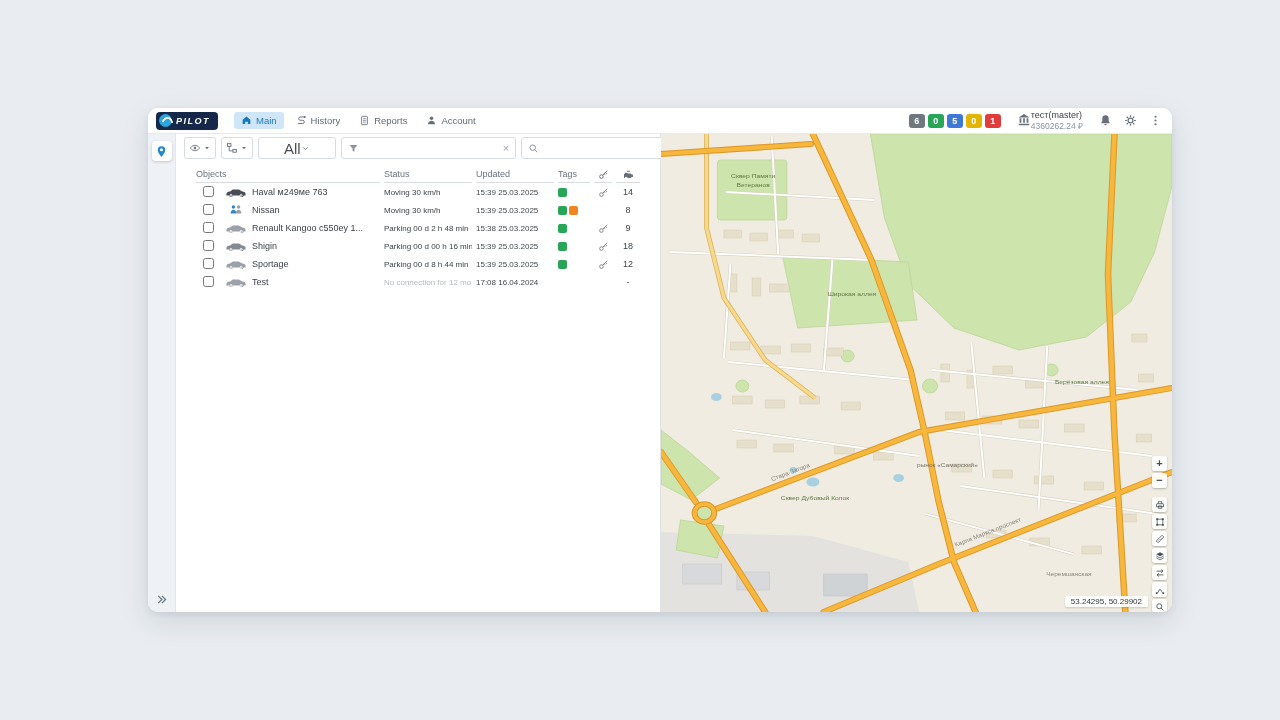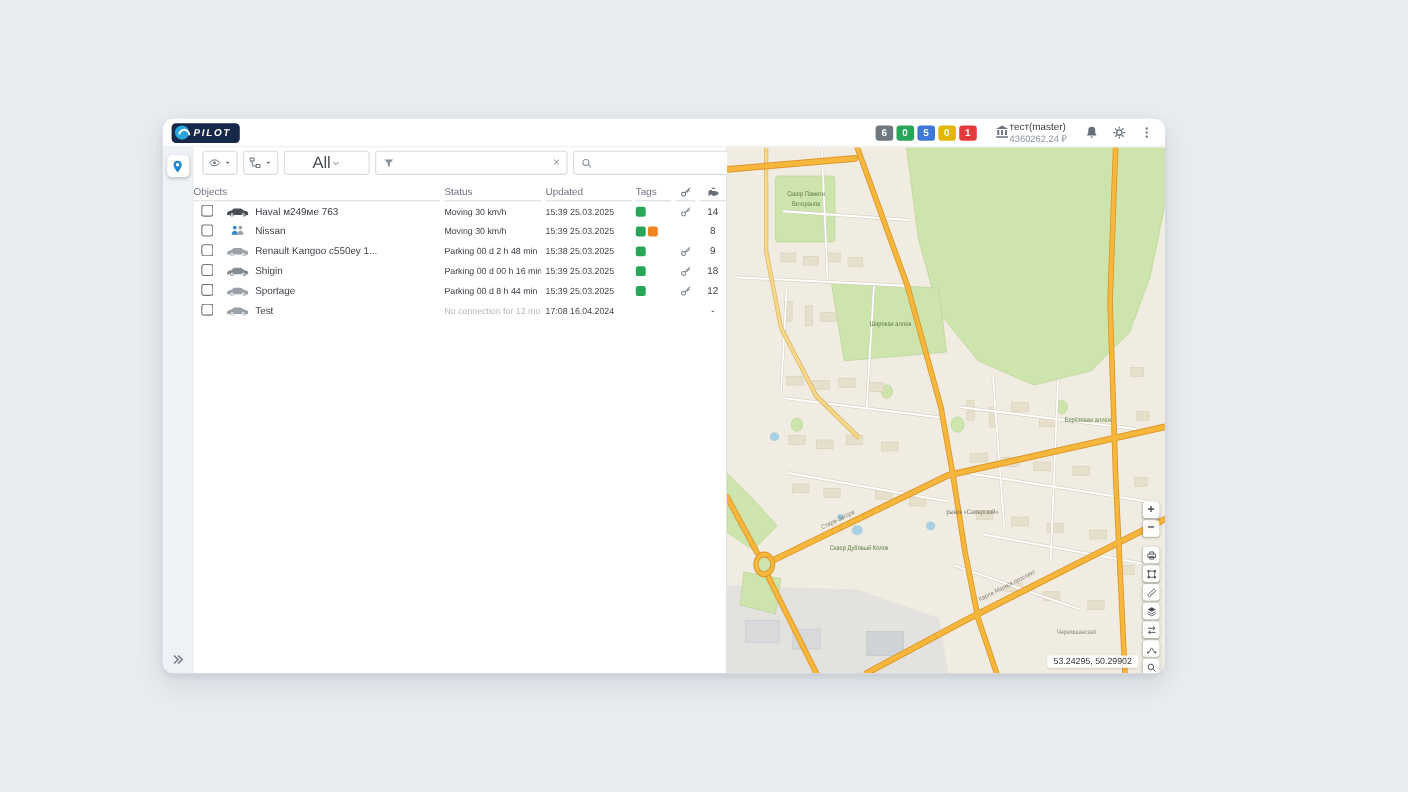--- a/index.html
+++ b/index.html
@@ -5,21 +5,21 @@
   * { box-sizing: border-box; }
   html,body { margin:0; padding:0; }
   body {
     width:1280px; height:720px; position:relative; overflow:hidden;
     background:#e9edf1; font-family:"Liberation Sans", sans-serif;
     -webkit-font-smoothing:antialiased;
   }
   svg { display:block; }
   .icon { color:#67707a; }
   .card {
-    position:absolute; left:148px; top:108px; width:911px; height:504px;
+    position:absolute; left:148px; top:108px; width:1024px; height:504px;
     background:#fff; border-radius:10px; overflow:hidden;
     box-shadow:0 10px 28px rgba(25,39,60,.12), 0 2px 6px rgba(25,39,60,.08);
     display:flex; flex-direction:column;
   }
   
   .hdr { height:26px; flex:0 0 26px; display:flex; align-items:center; padding:0 10px 0 8px; border-bottom:1px solid #e7eaee; background:#fff; }
   .logo { height:18px; background:#16284a; border-radius:4px; display:flex; align-items:center; gap:4px; padding:0 8px 0 3px; }
   .logo-circle { width:13px; height:13px; border-radius:50%; background:#2aa5e0; position:relative; }
   .logo-circle:after { content:""; position:absolute; left:3px; top:3px; width:7px; height:7px; border-radius:50%; border:2px solid #fff; border-left-color:transparent; border-bottom-color:transparent; transform:rotate(-40deg); }
   .logo-text { color:#fff; font-size:9px; font-weight:bold; font-style:italic; letter-spacing:1.5px; }
@@ -47,21 +47,21 @@
   .panel-tools { margin-left:auto; display:flex; gap:12px; align-items:center; }
   .tool-btn { cursor:pointer; color:#67707a; }
   .filter-row { display:flex; align-items:center; gap:5px; padding:3px 8px 7px; }
   .icon-btn { height:22px; border:1px solid #d7dce1; border-radius:3px; background:#fff; display:flex; align-items:center; gap:2px; padding:0 4px; color:#67707a; cursor:pointer; }
   .select { width:118px; height:22px; border:1px solid #d7dce1; border-radius:3px; display:flex; align-items:center; padding:0 25px; font-size:15px; color:#4a4f55; cursor:pointer; }
   .select .caret { margin-left:auto; }
   .inputbox { flex:1; height:22px; border:1px solid #d7dce1; border-radius:3px; display:flex; align-items:center; gap:4px; padding:0 6px; color:#8a929b; background:#fff; }
   .inputbox input { border:none; outline:none; flex:1; min-width:0; font-size:9.5px; font-family:inherit; color:#3a3f45; background:transparent; }
   .clear-x { font-size:11px; color:#9aa1a8; cursor:pointer; line-height:1; }
   
-  .thead, .trow { display:grid; grid-template-columns:24px 24px 1fr 88px 78px 32px 18px 24px; column-gap:4px; align-items:center; padding:0 0; }
+  .thead, .trow { display:grid; grid-template-columns:24px 24px 1fr 88px 78px 32px 18px 24px; column-gap:4px; align-items:center; padding:0 20px; }
   .thead { height:17px; font-size:9px; color:#6b7480; }
   .thead > div { border-bottom:1px solid #d9dde2; height:100%; display:flex; align-items:center; cursor:pointer; }
   .th-objects { grid-column:1/4; }
   .th-key, .th-engine { justify-content:center; }
   .group-row { display:flex; align-items:center; gap:5px; height:19px; padding:0 8px; font-size:9.5px; color:#3a3f45; cursor:pointer; }
   .trow { height:18px; font-size:9px; color:#3a3f45; cursor:pointer; }
   .cell-check { justify-self:center; }
   input[type=checkbox] { width:11px; height:11px; margin:0; cursor:pointer; }
   .cell-icon { display:flex; align-items:center; justify-content:center; }
   .cell-name, .cell-status { white-space:nowrap; overflow:hidden; }
@@ -210,20 +210,46 @@
       </symbol>
   </defs>
 </svg>
 
 <div class="card">
 
   <div class="hdr">
     <div class="logo">
       <span class="logo-circle"></span>
       <span class="logo-text">PILOT</span>
+    </div>
+    <div class="nav">
+      <div class="nav-item active">
+        <svg class="icon" width="11" height="11">
+            <use href="#sym-home"></use>
+          </svg>
+        <span>Main</span>
+      </div>
+      <div class="nav-item">
+        <svg class="icon" width="11" height="11">
+            <use href="#sym-route"></use>
+          </svg>
+        <span>History</span>
+      </div>
+      <div class="nav-item">
+        <svg class="icon" width="11" height="11">
+            <use href="#sym-doc"></use>
+          </svg>
+        <span>Reports</span>
+      </div>
+      <div class="nav-item">
+        <svg class="icon" width="11" height="11">
+            <use href="#sym-person"></use>
+          </svg>
+        <span>Account</span>
+      </div>
     </div>
     <div class="counters">
       <div class="counter" style="background: rgb(112, 120, 127);">6</div>
       <div class="counter" style="background: rgb(39, 166, 88);">0</div>
       <div class="counter" style="background: rgb(62, 121, 217);">5</div>
       <div class="counter" style="background: rgb(227, 181, 7);">0</div>
       <div class="counter" style="background: rgb(226, 59, 59);">1</div>
     </div>
     <div class="user">
       <svg class="icon" width="14" height="14">

